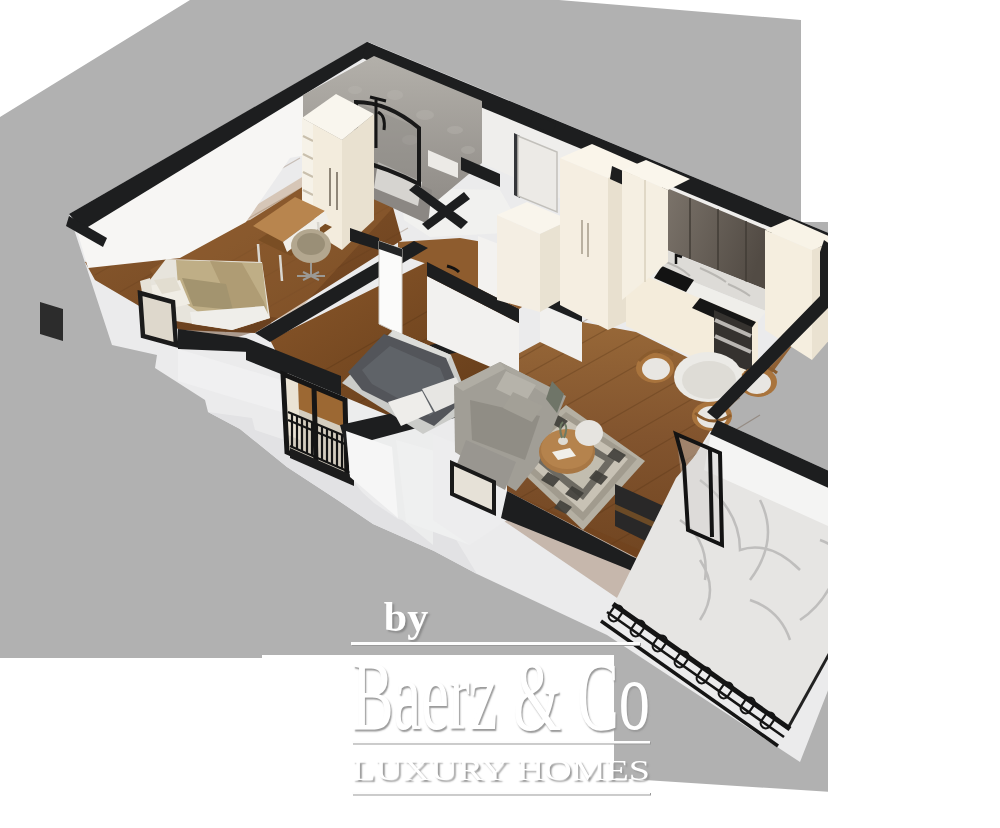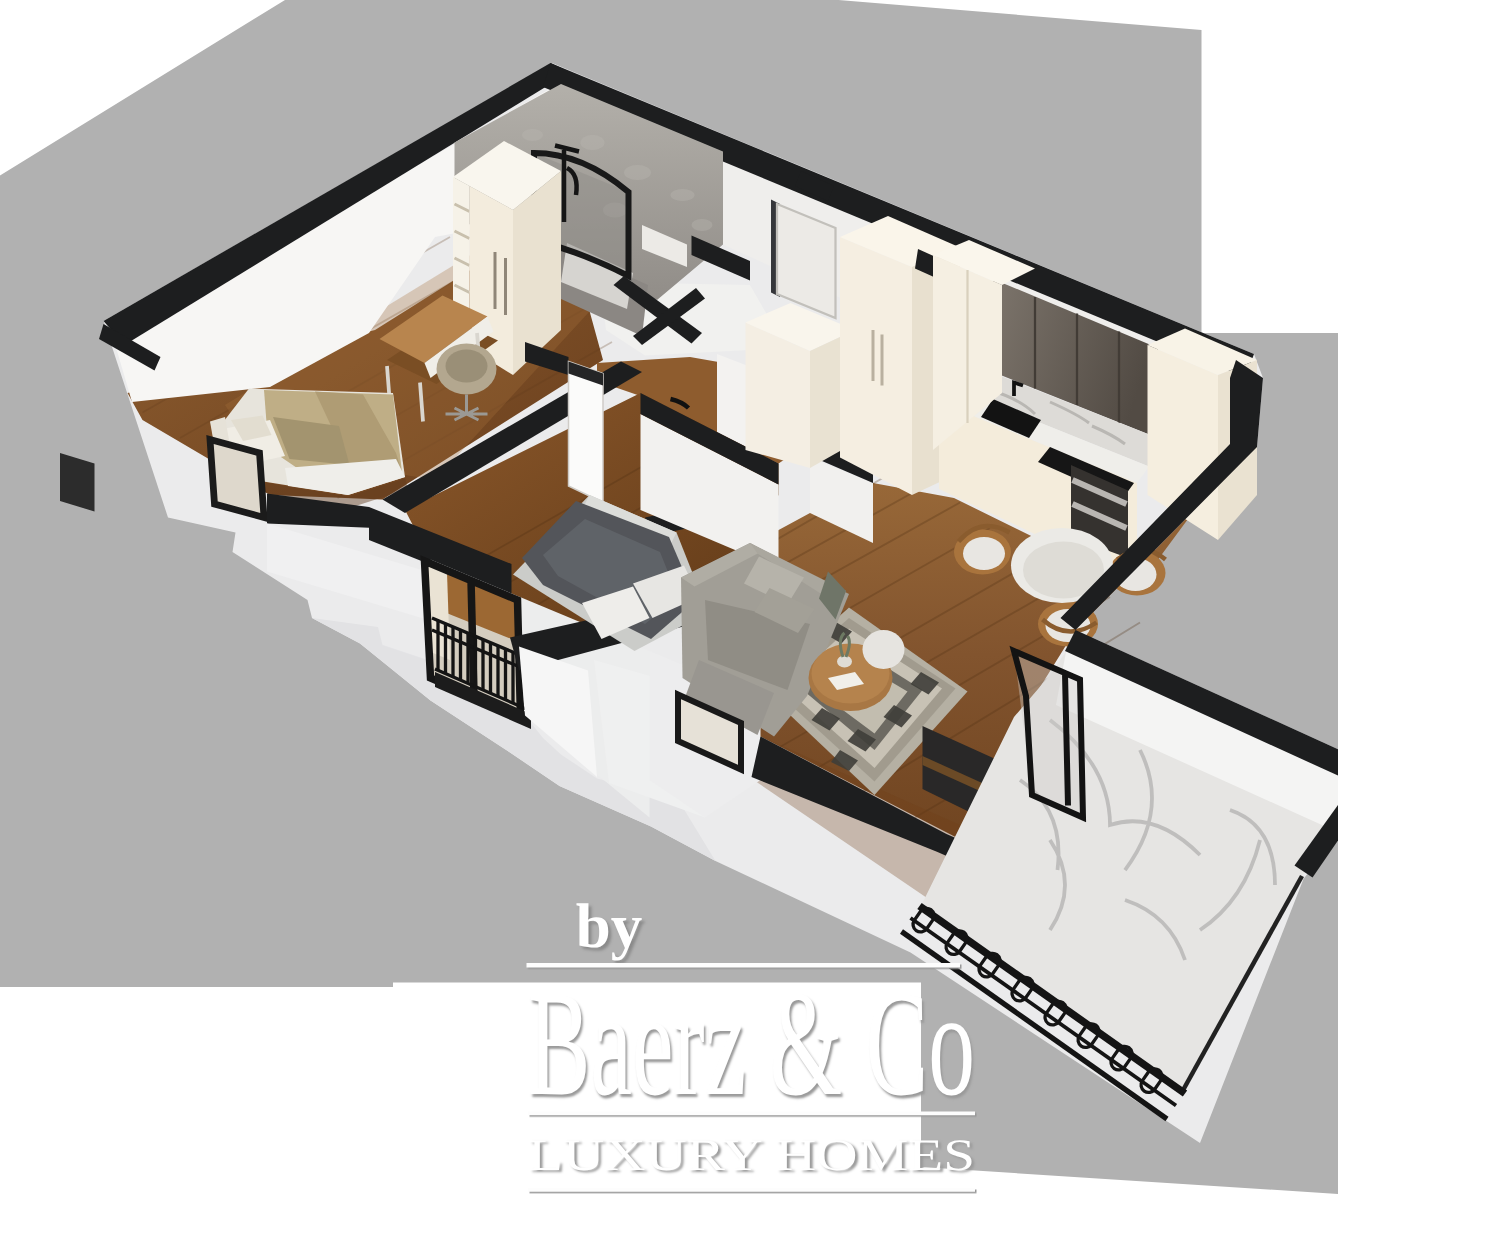--- a/index.html
+++ b/index.html
@@ -1,16 +1,16 @@
 <!DOCTYPE html>
 <html><head>
 <meta charset="utf-8">
 <style>
   html,body{margin:0;padding:0;background:#fff;}
-  #stage{position:relative;width:892px;height:828px;overflow:hidden;background:#fff;
+  #stage{position:relative;width:828px;height:828px;overflow:hidden;background:#fff;
     font-family:"Liberation Sans", sans-serif;}
   svg{position:absolute;left:0;top:0;}
 </style>
 </head>
 <body>
 <div id="stage">
 <svg width="1000" height="828" viewBox="0 0 1000 828">
   <defs>
     <linearGradient id="wood1" x1="0" y1="0" x2="1" y2="1">
       <stop offset="0" stop-color="#8f5f31"></stop>

